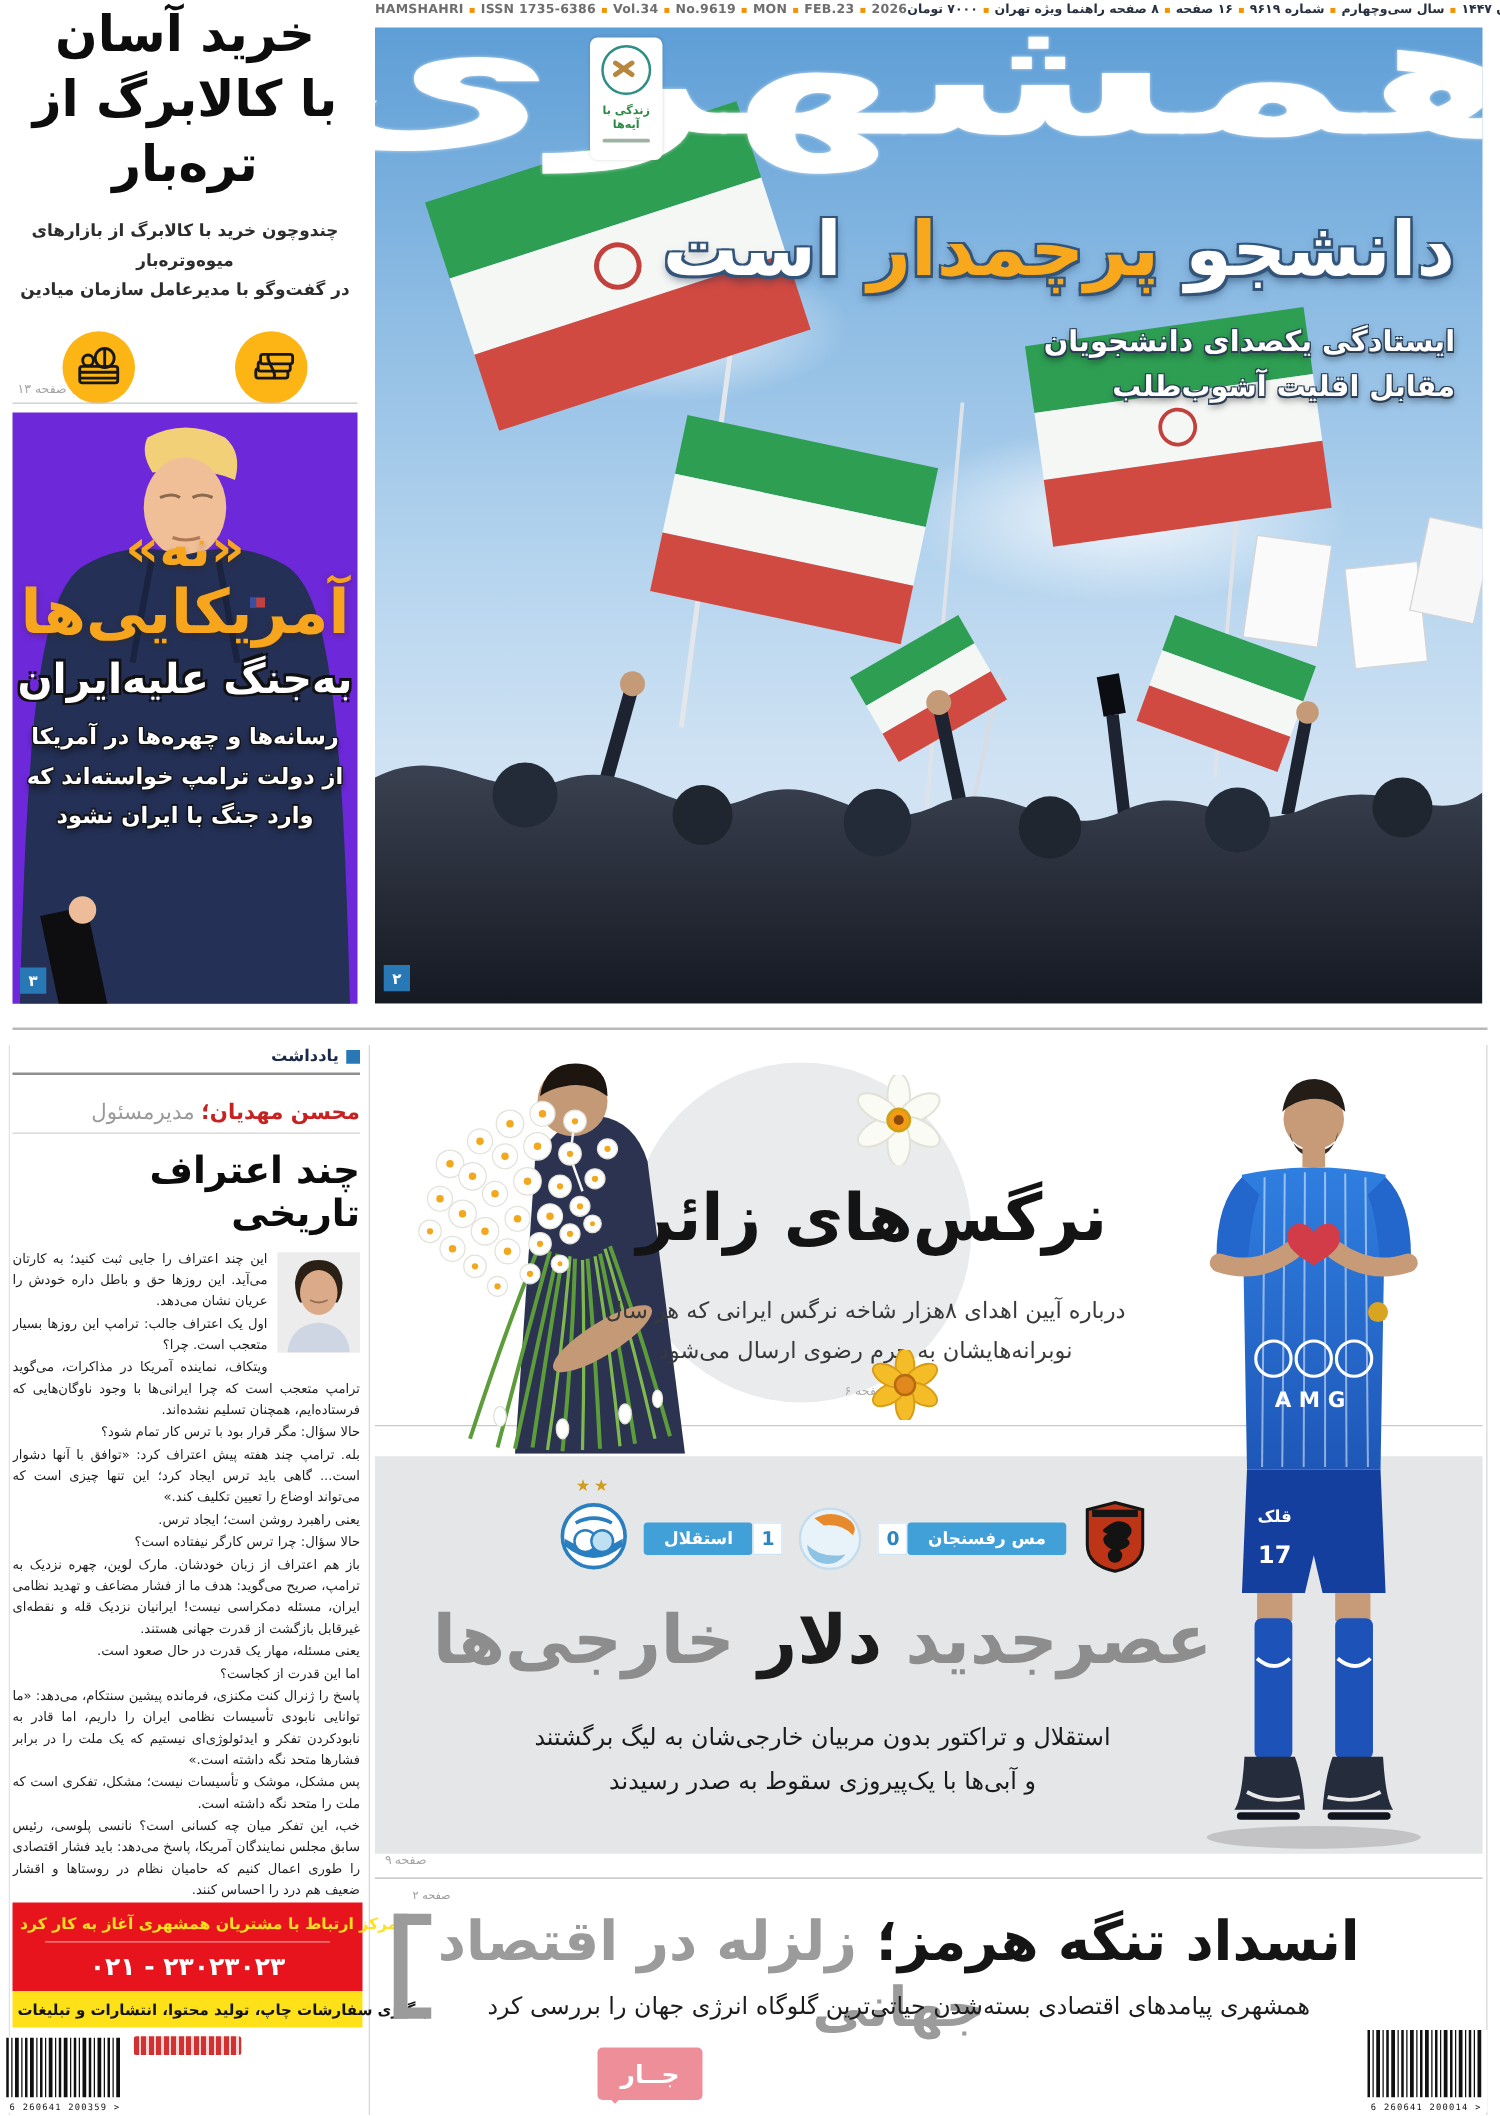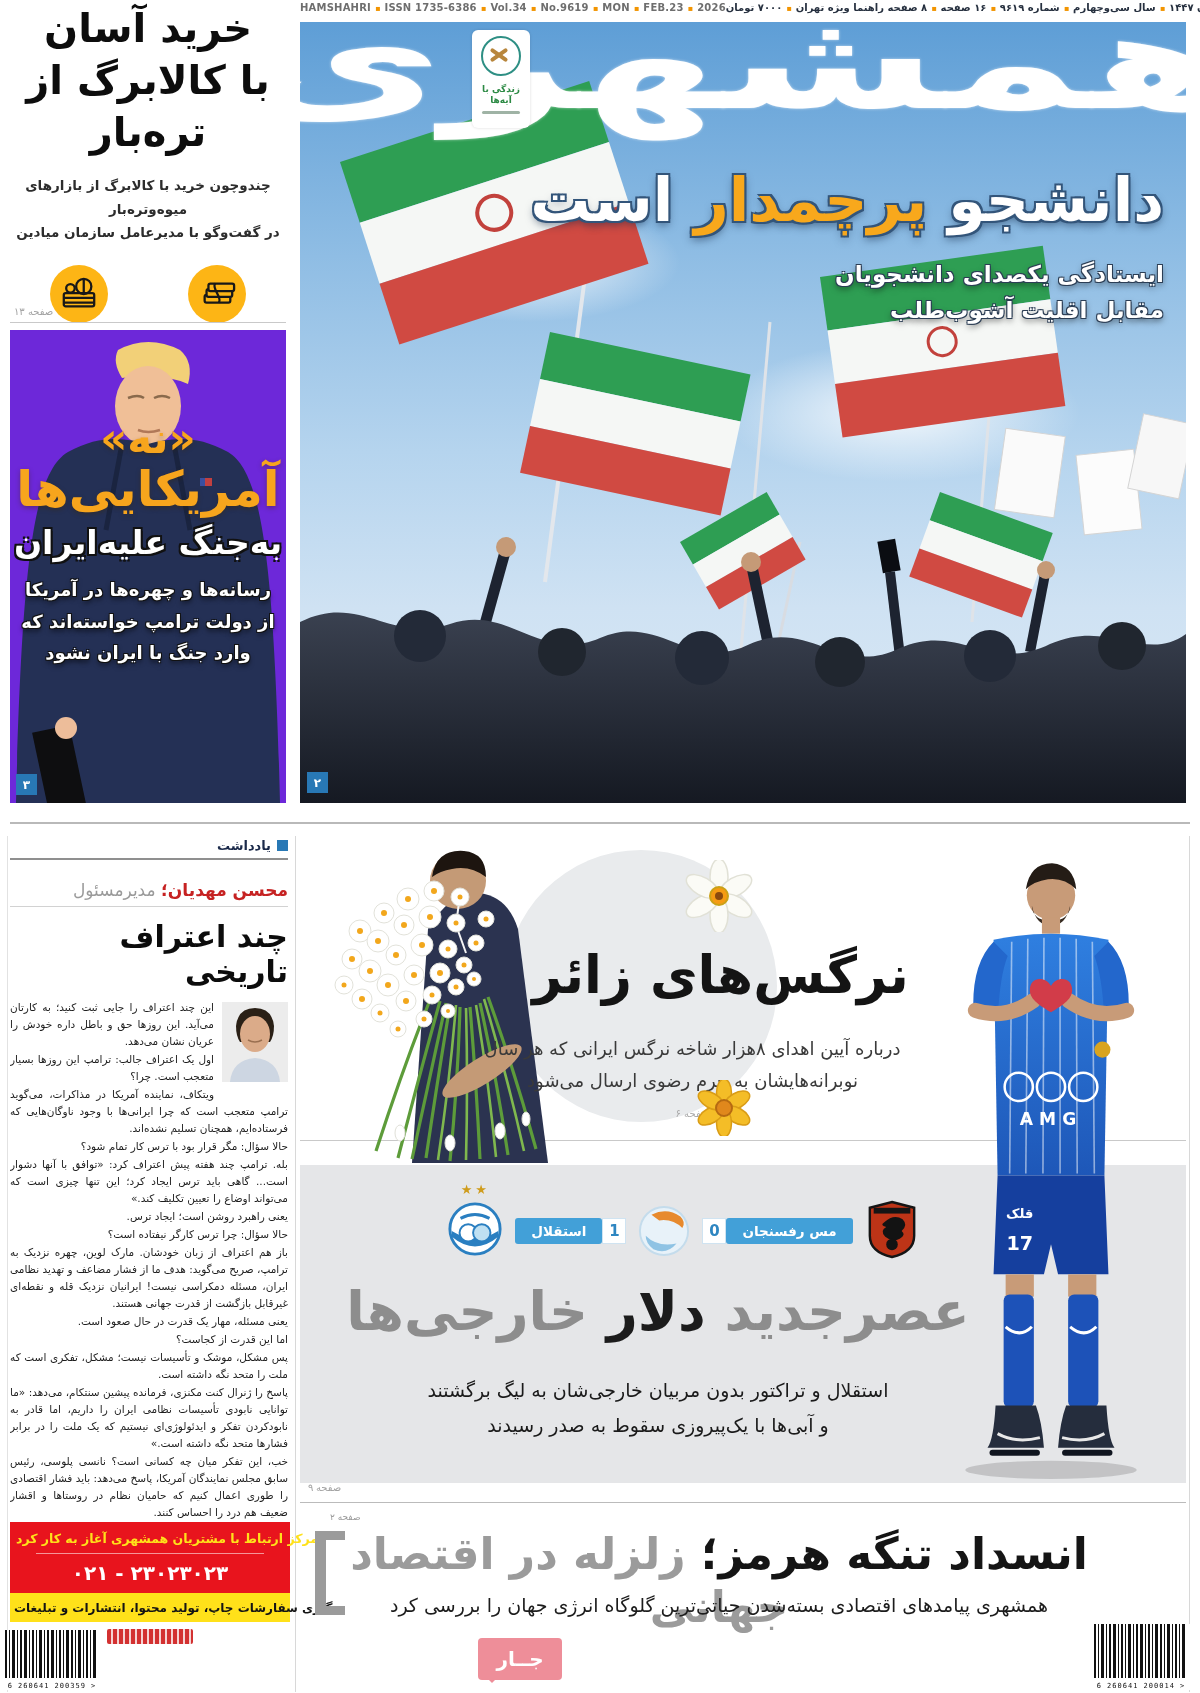--- a/index.html
+++ b/index.html
@@ -96,21 +96,21 @@
   .barcode{background:#fff;}
   .barcode .num{font-family:"DejaVu Sans Mono",monospace;font-size:7px;color:#111;text-align:center;letter-spacing:1px;}
 
   
   .vline{background:#d8d8d8;width:1px;}
 
   
   #narges-circle{left:505px;top:850px;width:272px;height:272px;border-radius:50%;background:#e9ebed;z-index:1;}
   #narges-art{left:300px;top:833px;width:470px;height:330px;z-index:2;}
   #narcissus-white{left:683px;top:860px;width:72px;height:72px;z-index:3;}
-  #narges-title{left:478px;top:945px;width:485px;text-align:center;direction:rtl;
+  #narges-title{left:455px;top:945px;width:485px;text-align:center;direction:rtl;
     font-size:52px;font-weight:bold;color:#141414;z-index:4;}
   #narges-sub{left:440px;top:1033px;width:505px;text-align:center;direction:rtl;
     font-size:18px;color:#3a3a3a;line-height:1.8;z-index:4;}
   #narges-page{left:440px;top:1108px;width:505px;text-align:center;font-size:10px;color:#aaa;z-index:4;}
   #daffodil{left:696px;top:1080px;width:56px;height:56px;z-index:4;}
 
   
   #football-panel{left:300px;top:1165px;width:886px;height:318px;background:#e5e6e8;z-index:2;}
   #scoreboard{position:absolute;top:34px;left:0;right:120px;display:flex;justify-content:center;
     align-items:center;gap:12px;direction:ltr;}
@@ -345,22 +345,22 @@
         <p class="ed-p">این چند اعتراف را جایی ثبت کنید؛ به کارتان می‌آید. این روزها حق و باطل داره خودش را عریان نشان می‌دهد.</p>
         <p class="ed-p">اول یک اعتراف جالب: ترامپ این روزها بسیار متعجب است. چرا؟</p>
         <p class="ed-p">ویتکاف، نماینده آمریکا در مذاکرات، می‌گوید ترامپ متعجب است که چرا ایرانی‌ها با وجود ناوگان‌هایی که فرستاده‌ایم، همچنان تسلیم نشده‌اند.</p>
         <p class="ed-p">حالا سؤال: مگر قرار بود با ترس کار تمام شود؟</p>
         <p class="ed-p">بله. ترامپ چند هفته پیش اعتراف کرد: «توافق با آنها دشوار است... گاهی باید ترس ایجاد کرد؛ این تنها چیزی است که می‌تواند اوضاع را تعیین تکلیف کند.»</p>
         <p class="ed-p">یعنی راهبرد روشن است؛ ایجاد ترس.</p>
         <p class="ed-p">حالا سؤال: چرا ترس کارگر نیفتاده است؟</p>
         <p class="ed-p">باز هم اعتراف از زبان خودشان. مارک لوین، چهره نزدیک به ترامپ، صریح می‌گوید: هدف ما از فشار مضاعف و تهدید نظامی ایران، مسئله دمکراسی نیست! ایرانیان نزدیک قله و نقطه‌ای غیرقابل بازگشت از قدرت جهانی هستند.</p>
         <p class="ed-p">یعنی مسئله، مهار یک قدرت در حال صعود است.</p>
         <p class="ed-p">اما این قدرت از کجاست؟</p>
+        <p class="ed-p">پاسخ را ژنرال کنت مکنزی، فرمانده پیشین سنتکام، می‌دهد: «ما توانایی نابودی تأسیسات نظامی ایران را داریم، اما قادر به نابودکردن تفکر و ایدئولوژی‌ای نیستیم که یک ملت را در برابر فشارها متحد نگه داشته است.»</p>
         <p class="ed-p">پس مشکل، موشک و تأسیسات نیست؛ مشکل، تفکری است که ملت را متحد نگه داشته است.</p>
-        <p class="ed-p">پاسخ را ژنرال کنت مکنزی، فرمانده پیشین سنتکام، می‌دهد: «ما توانایی نابودی تأسیسات نظامی ایران را داریم، اما قادر به نابودکردن تفکر و ایدئولوژی‌ای نیستیم که یک ملت را در برابر فشارها متحد نگه داشته است.»</p>
         <p class="ed-p">خب، این تفکر میان چه کسانی است؟ نانسی پلوسی، رئیس سابق مجلس نمایندگان آمریکا، پاسخ می‌دهد: باید فشار اقتصادی را طوری اعمال کنیم که حامیان نظام در روستاها و اقشار ضعیف هم درد را احساس کنند.</p>
         <p class="ed-p">حالا چطور این فشار را اعمال کردند؟</p>
         <p class="ed-p">وزیر خزانه‌داری آمریکا پاسخ می‌دهد: «ما بدون شلیک حتی یک گلوله، معترضان را به خیابان‌ها کشاندیم... با ایجاد کمبود دلار، بانک مرکزی مجبور به چاپ پول شد، ارزش پول سقوط کرد و تورم بالا رفت.»</p>
       </div>
   </div>
 </div>
 
 <div id="contact-ad" class="abs">
   <div class="ad-red">
     <div class="ad-line1">مرکز ارتباط با مشتریان همشهری آغاز به کار کرد</div>

